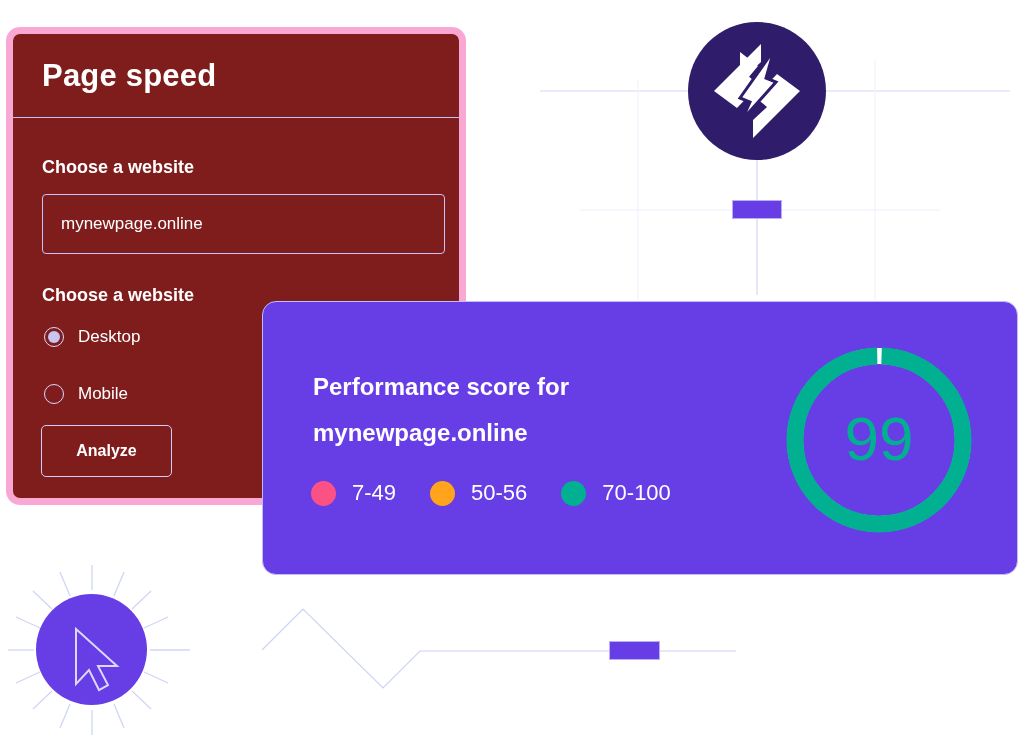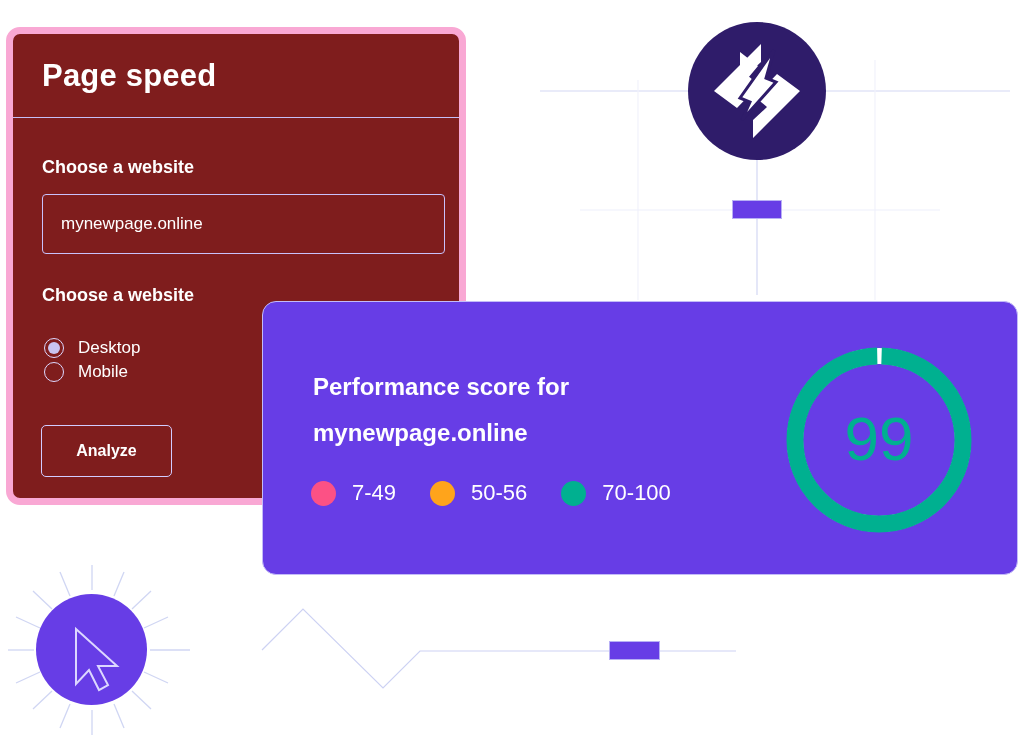--- a/index.html
+++ b/index.html
@@ -25,22 +25,22 @@
   }
   .speed-card .label1 { position:absolute; left:29px; top:123px; font-size:18px; font-weight:bold; }
   .speed-card .site-input {
     position:absolute; left:29px; top:160px; width:403px; height:60px; box-sizing:border-box;
     border:1.5px solid #c9c1fb; border-radius:4px; background:transparent;
     color:#ffffff; font-size:17px; padding:0 18px;
     font-family: "Liberation Sans", "DejaVu Sans", sans-serif; outline:none;
   }
   .speed-card .label2 { position:absolute; left:29px; top:251px; font-size:18px; font-weight:bold; }
   .radio-row { position:absolute; left:31px; display:flex; align-items:center; gap:14px; font-size:17px; }
-  .radio-row.r1 { top:304px; }
-  .radio-row.r2 { top:328px; }
+  .radio-row.r1 { top:293px; }
+  .radio-row.r2 { top:350px; }
   .radio {
     width:20px; height:20px; border-radius:50%; border:1.8px solid #ddd8ff; box-sizing:border-box;
     display:flex; align-items:center; justify-content:center;
   }
   .radio .dot { width:12px; height:12px; border-radius:50%; background:#c9c4f0; }
   .analyze-btn {
     position:absolute; left:28px; top:391px; width:131px; height:52px; box-sizing:border-box;
     border:1.5px solid #d2ccff; border-radius:5px; background:transparent; color:#fff;
     font-size:16px; font-weight:bold; font-family:"Liberation Sans","DejaVu Sans",sans-serif;
     cursor:pointer;

